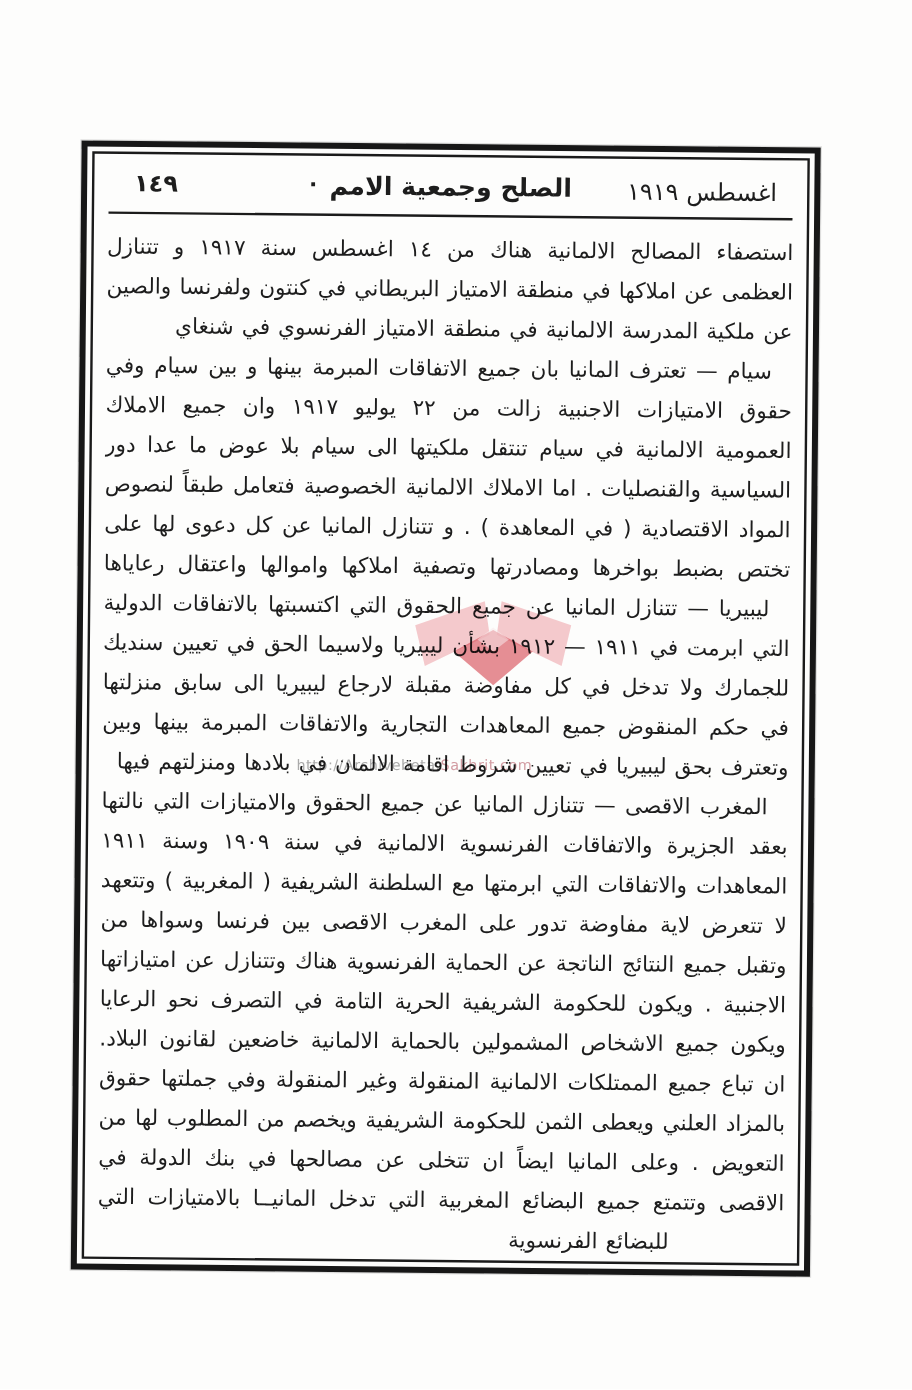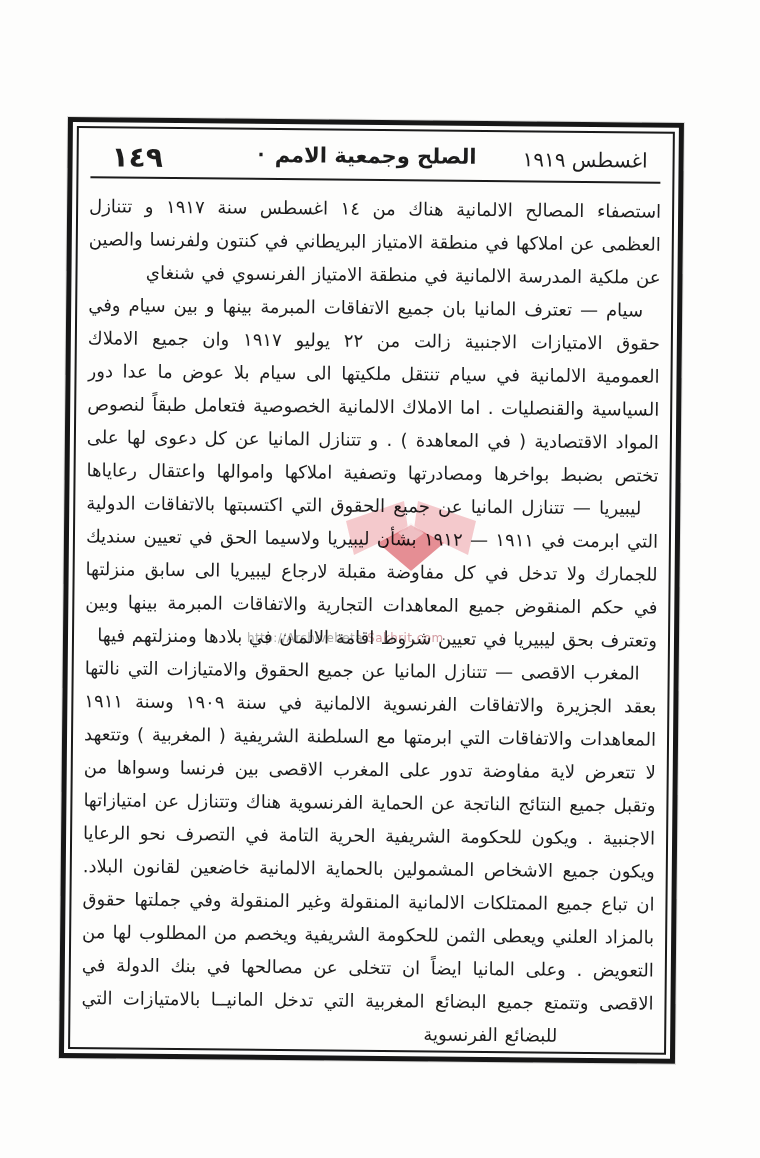--- a/index.html
+++ b/index.html
@@ -46,21 +46,21 @@
     position: absolute; left: 50%; top: 7px;
     transform: translateX(-50%);
     font-size: 21px; font-weight: bold;
   }
   .hdr-dot {
     position: absolute; left: 168px; top: 8px;
     font-size: 18px; font-weight: bold;
   }
   .hdr-num {
     position: absolute; left: 22px; top: 6px;
-    font-size: 28px; font-weight: bold; letter-spacing: 1px;
+    font-size: 20px; font-weight: bold; letter-spacing: 1px;
   }
   .hdr-rule {
     border-bottom: 2px solid #1b1b1b;
     margin: 0 1px;
   }
   
   .body-text {
     padding-top: 11px;
   }
   .line {

